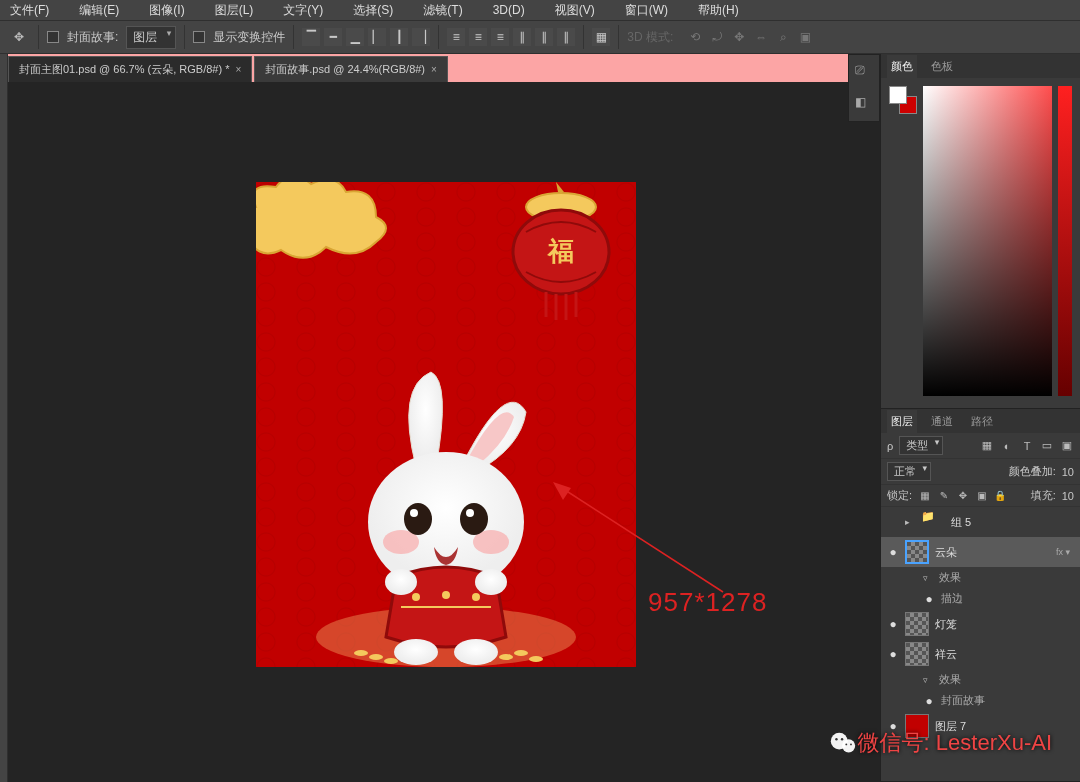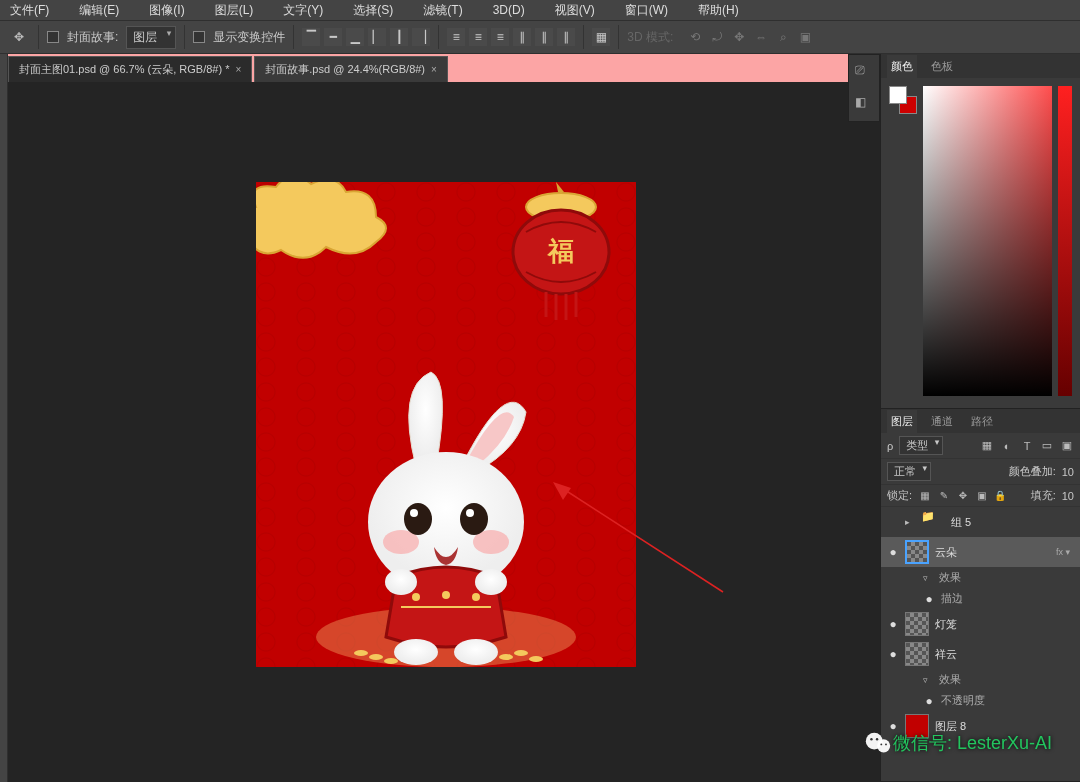--- a/index.html
+++ b/index.html
@@ -90,21 +90,21 @@
 .thumb.folder { background:none; border:none; }
 .indent1 { padding-left: 24px; }
 .indent2 { padding-left: 42px; }
 .disclose { width:10px; color:#bbb; font-size:9px; }
 .layer-name { color:#ddd; }
 .fx { font-size:9px; color:#aaa; margin-left:auto; padding-right:4px; }
 .sub { color:#aaa; font-size:11px; }
 .blue-thumb { border:2px solid #4aa3ff !important; }
 
 
-.watermark { position:absolute; right:28px; bottom:24px; display:flex; align-items:center; color:#22c55e; font-size:18px; text-shadow:0 0 4px #000; }
+.watermark { position:absolute; right:28px; bottom:24px; display:flex; align-items:center; color:#ef4444; font-size:22px; text-shadow:0 0 4px #000; }
 .wechat-icon { width:30px; height:30px; }
 </style>
 </head>
 <body>
 
 <div class="menubar">
   <span>文件(F)</span>
   <span>编辑(E)</span>
   <span>图像(I)</span>
   <span>图层(L)</span>
@@ -238,20 +238,21 @@
             <ellipse cx="230" cy="302" rx="7" ry="3"></ellipse>
               <ellipse cx="55" cy="296" rx="7" ry="3"></ellipse>
           </g>
         </svg>
       </div>
 
       <svg class="arrow" viewBox="0 0 180 120">
         <line x1="170" y1="110" x2="12" y2="8"></line>
         <polygon points="0,0 18,6 10,18"></polygon>
       </svg>
+      <div class="dim-label">957*1278</div>
     </div>
   </div>
 
   <div class="dockstrip">
     <span>⎚</span>
     <span>◧</span>
   </div>
 
   <div class="rightdock">
 
@@ -344,27 +345,27 @@
             <span class="thumb checker"></span>
             <span class="layer-name">祥云</span>
           </div>
           <div class="layer indent1">
             <span class="eye"></span>
             <span class="disclose">▿</span>
             <span class="sub">效果</span>
           </div>
           <div class="layer indent2">
             <span class="eye">●</span>
-            <span class="sub">不透明度</span>
+            <span class="sub">封面故事</span>
           </div>
 
           <div class="layer">
             <span class="eye">●</span>
             <span class="thumb" style="background:#c10000"></span>
-            <span class="layer-name">图层 8</span>
+            <span class="layer-name">图层 7</span>
           </div>
         </div>
       </div>
     </div>
   </div>
 </div>
 
 <div class="watermark">
   <svg class="wechat-icon" viewBox="0 0 32 32">
     <circle cx="12" cy="14" r="9" fill="#fff" opacity=".95"></circle>

